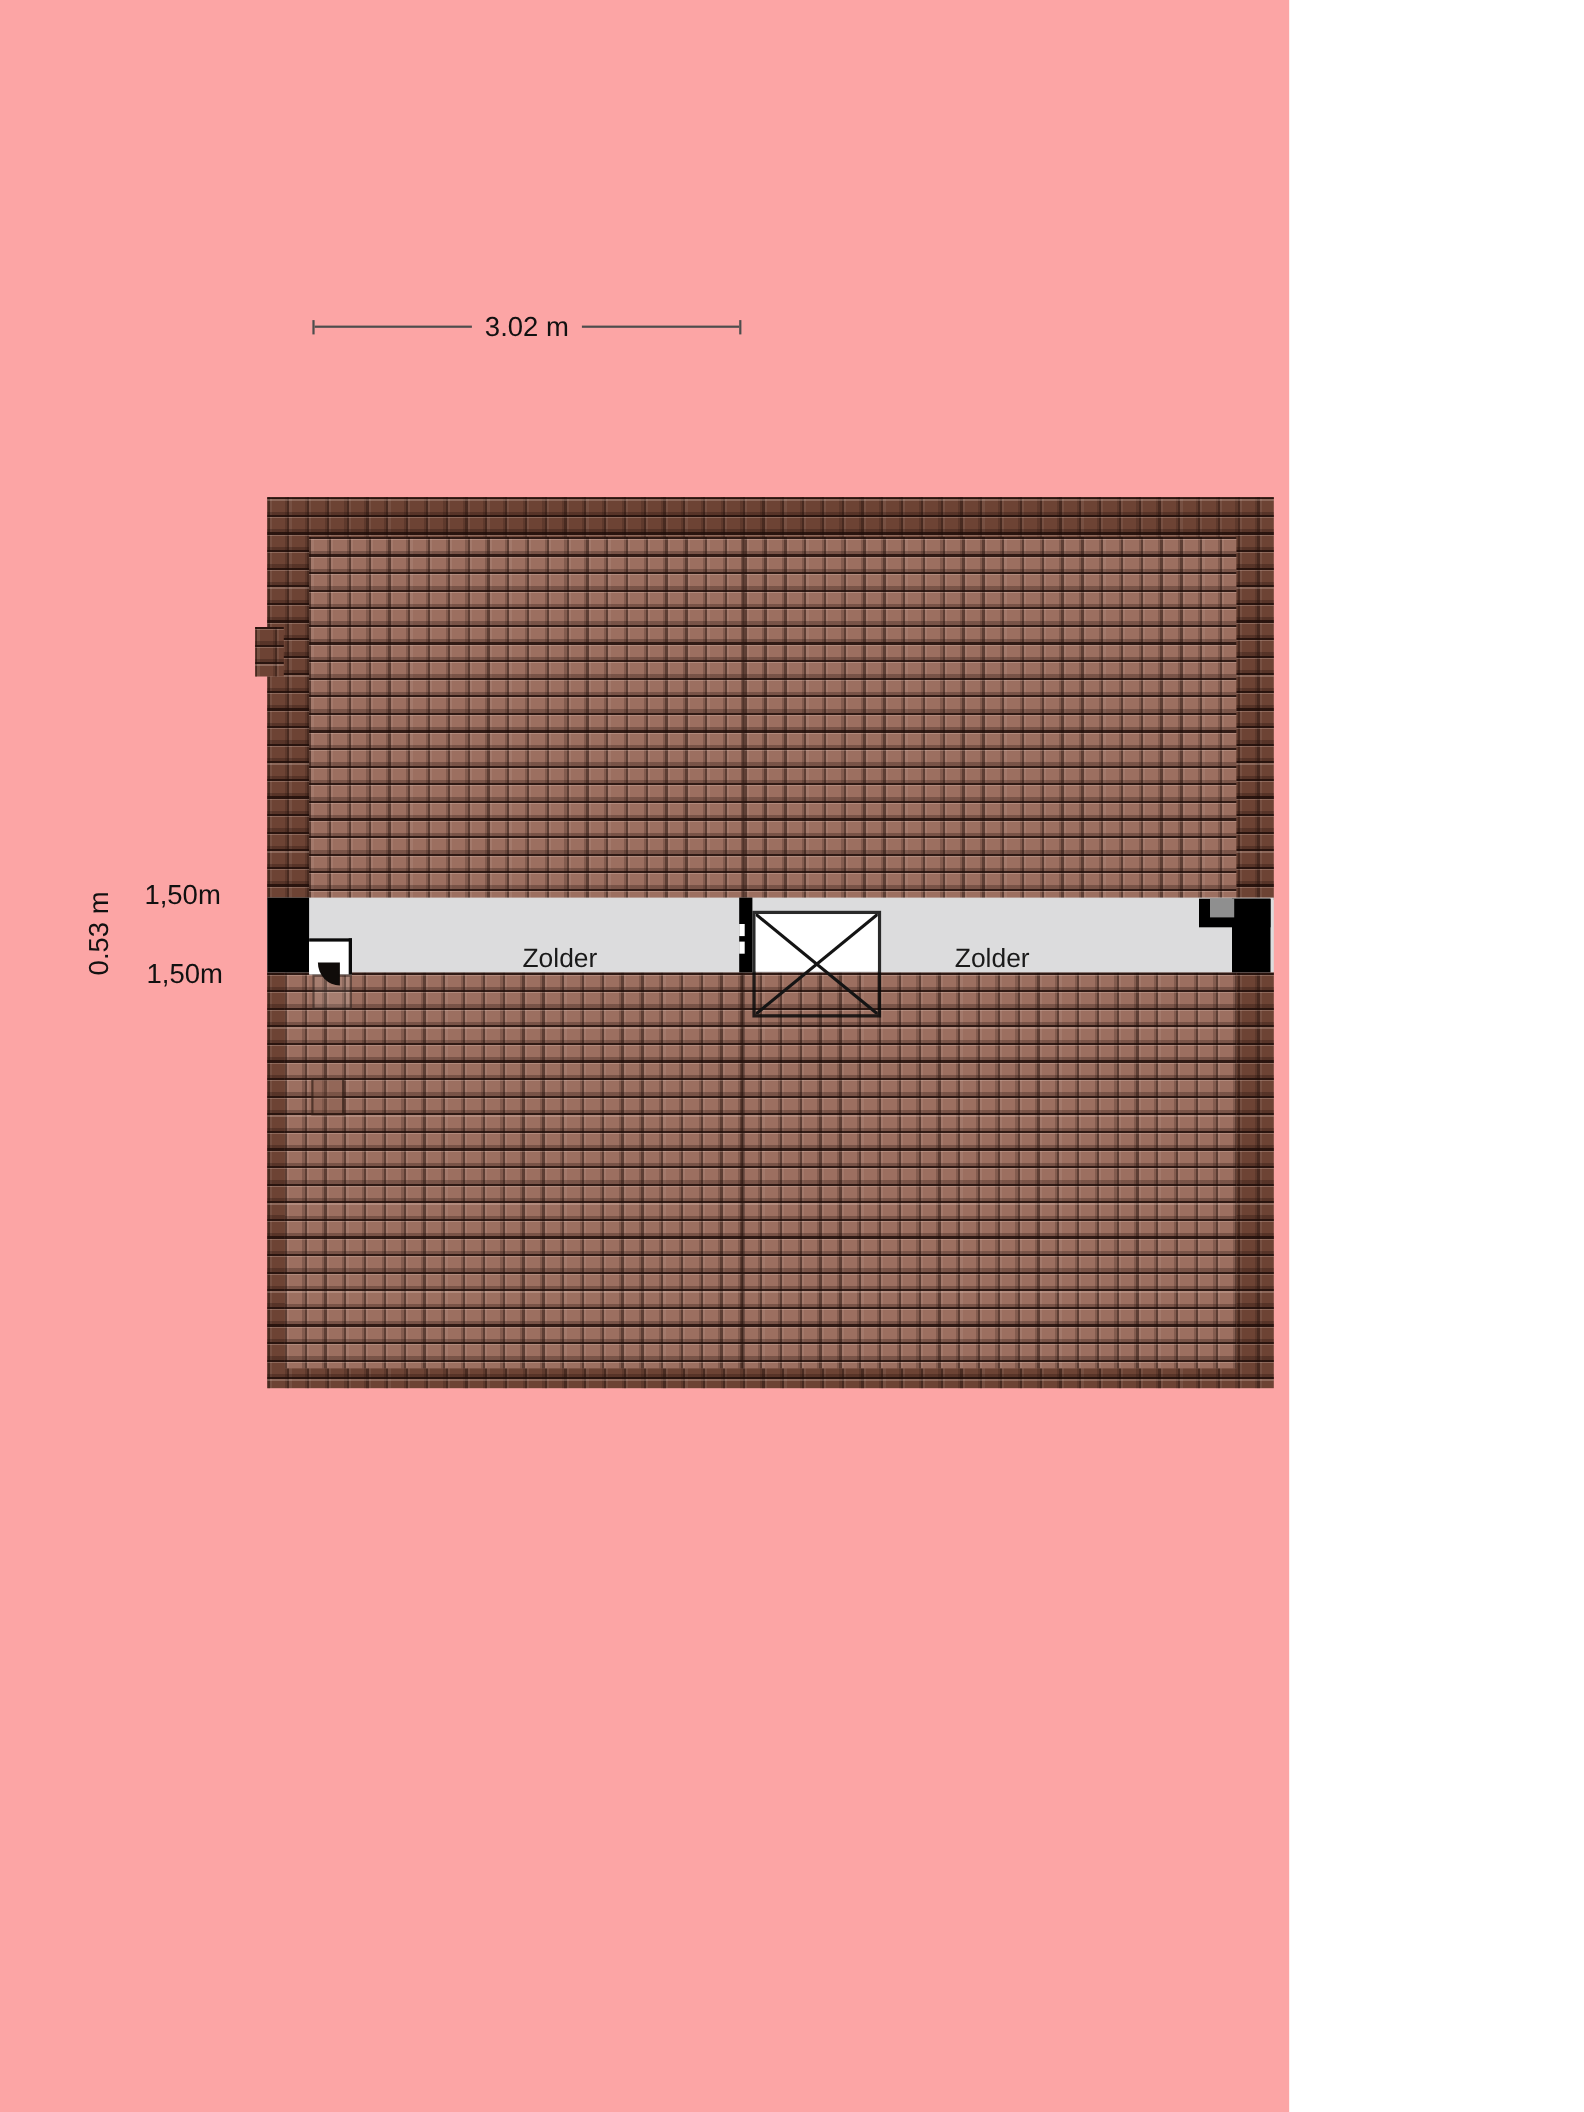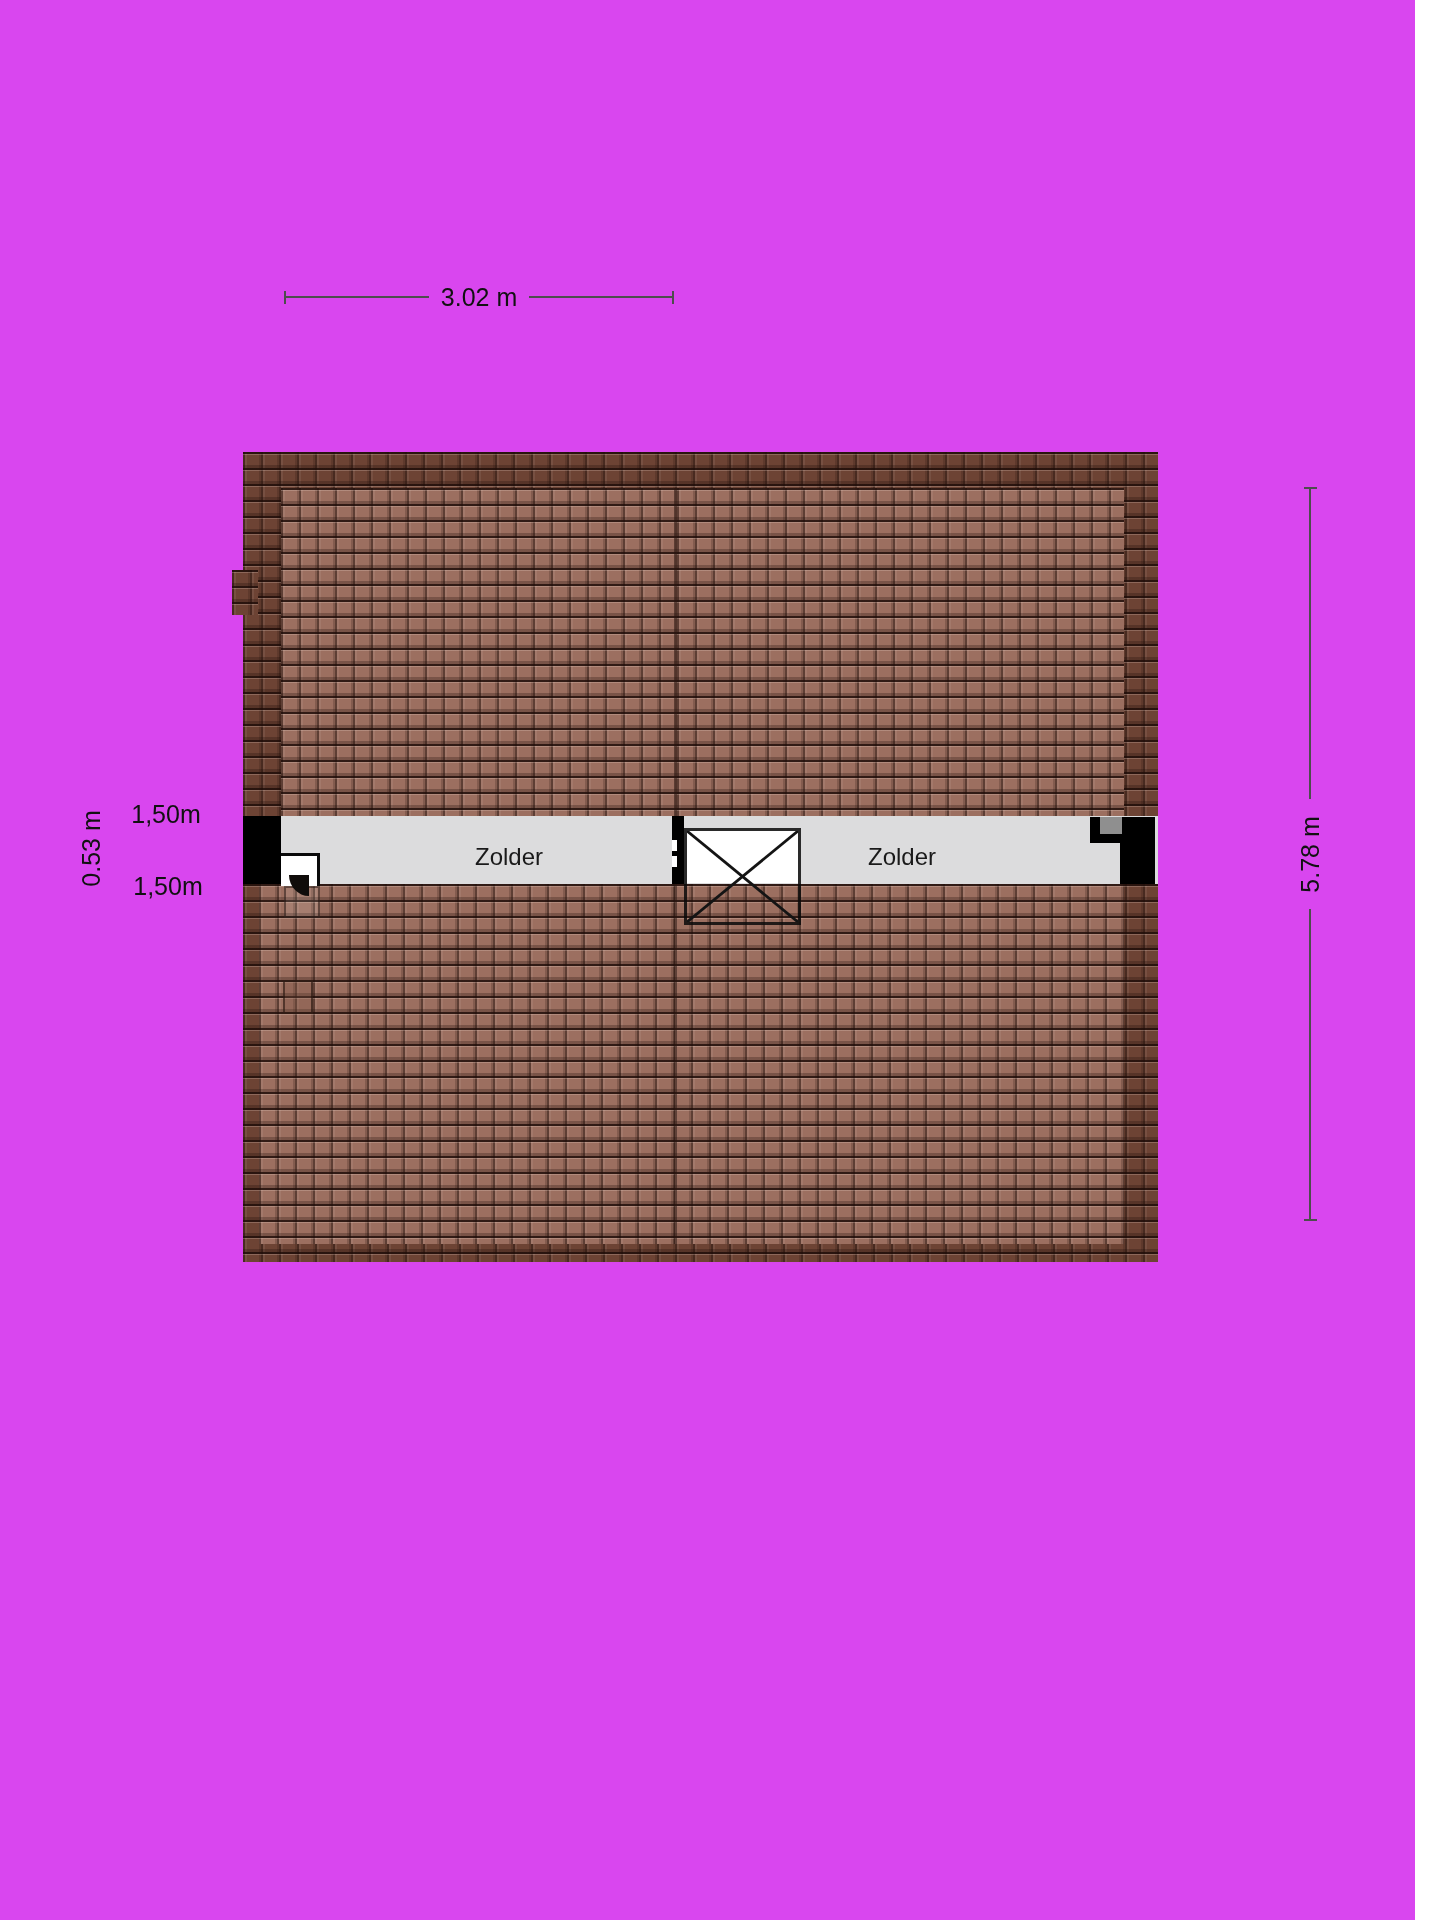--- a/index.html
+++ b/index.html
@@ -1,17 +1,17 @@
 <!DOCTYPE html>
 <html style="--roof-tile: #9c6f60; --roof-tile-dark: #6d4334; --floor: #dcdcdd; --wall: #000000; --chimney: #8f8f8f; --dimension-line: #4d4d4d;"><head>
 <meta charset="utf-8">
 <style>
   html,body{margin:0;padding:0;background:#ffffff;}
   #page{
-    position:relative;width:1415px;height:1920px;background:#d946ef;overflow:hidden;
+    position:relative;width:1172px;height:1920px;background:#fca5a5;overflow:hidden;
     font-family:"Liberation Sans", sans-serif;color:#111;
   }
   
   .tiles{
     background-color:var(--roof-tile,#9c6f60);
     background-image:
       repeating-linear-gradient(to bottom,
         rgba(30,12,8,0.85) 0 2px,
         rgba(255,235,225,0.22) 2px 3px,
         rgba(0,0,0,0) 3px 13px,
@@ -22,21 +22,21 @@
         rgba(0,0,0,0) 4px 16px,
         rgba(42,22,16,0.22) 16px 18px);
   }
   .tiles-dark{background-color:var(--roof-tile-dark,#6d4334);}
   
   #plan{position:absolute;left:243px;top:452px;width:915px;height:810px;}
   .abs{position:absolute;}
   .roof-seam{background:rgba(40,20,14,0.55);width:3px;}
   .strip{background:var(--floor,#dcdcdd);}
   .wall{background:var(--wall,#000);}
-  .room-label{font-size:24px;color:#1a1a1a;text-align:center;white-space:nowrap;}
+  .room-label{font-size:24px;color:#1a1a1a;text-align:center;white-space:nowrap;margin-top:15px;}
   
   .dim-h{position:absolute;display:flex;align-items:center;height:26px;font-size:25px;color:#111;}
   .dim-h .tick{width:2px;height:13px;background:var(--dimension-line,#4d4d4d);}
   .dim-h .seg{flex:1;height:2px;background:var(--dimension-line,#4d4d4d);}
   .dim-h .lbl{padding:0 12px;white-space:nowrap;}
   .dim-v{position:absolute;display:flex;flex-direction:column;align-items:center;width:26px;font-size:25px;color:#111;}
   .dim-v .tick{height:2px;width:13px;background:var(--dimension-line,#4d4d4d);}
   .dim-v .seg{flex:1;width:2px;background:var(--dimension-line,#4d4d4d);}
   .dim-v .lbl{height:110px;display:flex;align-items:center;justify-content:center;width:26px;}
   .dim-v .lbl span{transform:rotate(-90deg);white-space:nowrap;}

